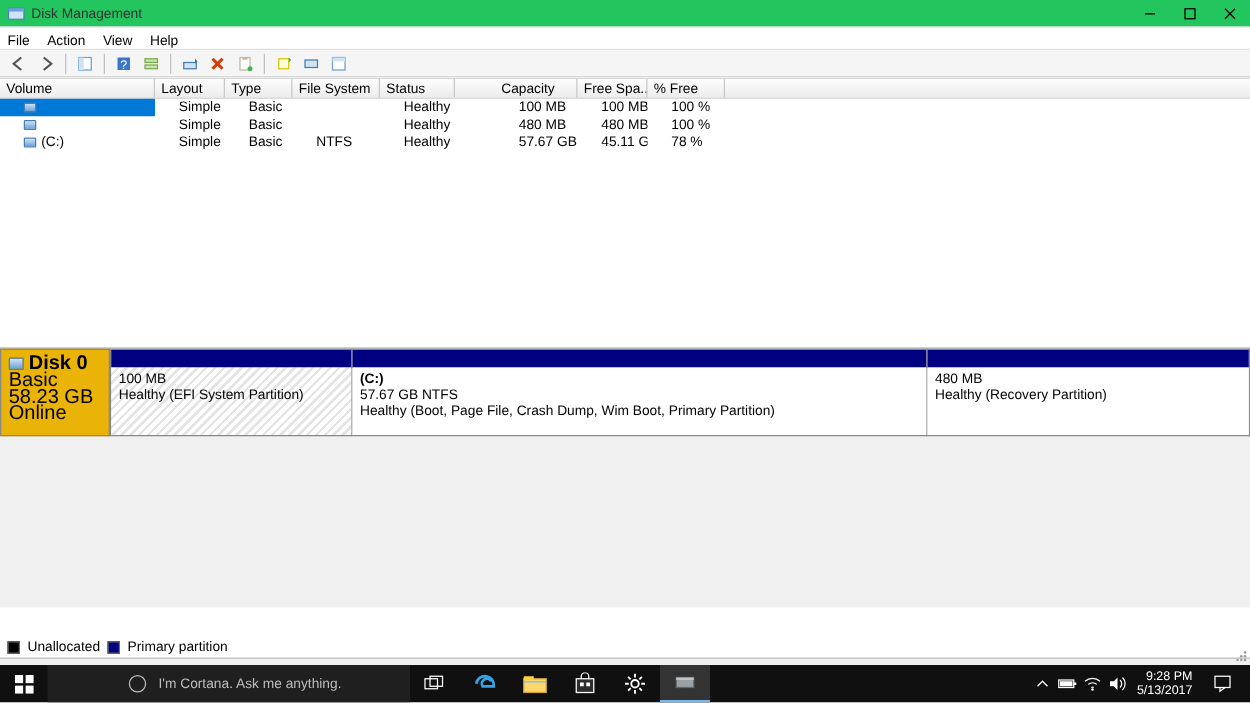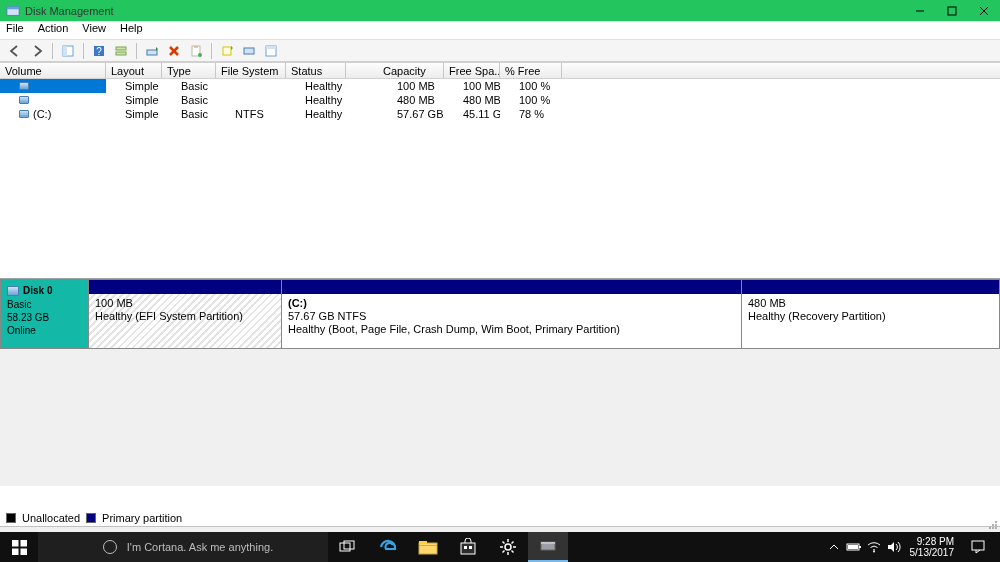--- a/index.html
+++ b/index.html
@@ -7,43 +7,43 @@
 
   
   .titlebar { height: 22px; background: #22c55e; display: flex; align-items: center; padding-left: 6px; border-bottom: 1px solid #e5e5e5; font-size: 11px; color: #333; }
   .titlebar .app-icon { width: 14px; height: 14px; margin-right: 5px; }
   .title-text { flex: 1; }
   .winctrl { display: flex; }
   .winctrl div { width: 32px; height: 22px; display: flex; align-items: center; justify-content: center; color: #333; }
   .winctrl svg { width: 10px; height: 10px; }
 
   
-  .menubar { height: 18px; background: #fff; display: flex; align-items: flex-start; padding-left: 6px; font-size: 11px; border-bottom: 1px solid #e0e0e0; }
+  .menubar { height: 18px; background: #fff; display: flex; align-items: flex-end; padding-left: 6px; font-size: 11px; border-bottom: 1px solid #e0e0e0; }
   .menubar span { margin-right: 14px; cursor: default; }
 
   
   .toolbar { height: 22px; background: #f5f5f5; display: flex; align-items: center; padding-left: 6px; border-bottom: 1px solid #d0d0d0; gap: 4px; }
   .tbtn { width: 18px; height: 18px; display: flex; align-items: center; justify-content: center; }
   .tsep { width: 1px; height: 16px; background: #c0c0c0; margin: 0 2px; }
 
   
   .volpane { height: 217px; background: #fff; border-bottom: 1px solid #a0a0a0; overflow: hidden; }
   .volhdr { display: flex; height: 17px; background: linear-gradient(#fdfdfd,#ececec); font-size: 11px; color: #000; border-bottom: 1px solid #d0d0d0; border-top: 1px solid #d0d0d0; }
   .volhdr div { border-right: 1px solid #c8c8c8; padding-left: 5px; display: flex; align-items: center; white-space: nowrap; overflow: hidden; }
   .volrow { display: flex; height: 14px; font-size: 11px; color: #000; }
   .volrow div { padding-left: 19px; white-space: nowrap; overflow: hidden; display: flex; align-items: center; }
   .volrow.sel .c0 { background: #0078d7; color: #fff; }
   .diskicon { width: 10px; height: 8px; background: linear-gradient(#cfe3f5,#6aa2d8); border: 1px solid #4a7db0; border-radius: 1px; margin-right: 4px; flex-shrink: 0; }
-  .c0 { width: 106px; } .c1 { width: 56px; } .c2 { width: 54px; } .c3 { width: 70px; text-align: center; }
+  .c0 { width: 124px; } .c1 { width: 56px; } .c2 { width: 54px; } .c3 { width: 70px; text-align: center; }
   .c4 { width: 60px; } .c5 { width: 66px; margin-left: 32px; } .c6 { width: 56px; } .c7 { width: 62px; }
 
   
   .gpane { height: 207px; background: #f0f0f0; }
   .gpane-inner { height: 70px; display: flex; padding: 0; }
-  .diskinfo { width: 93px; background: #14b8a6; border: 1px solid #888; border-right: 2px solid #888; padding: 4px 6px; font-size: 10px; line-height: 13px; }
+  .diskinfo { width: 93px; background: #eab308; border: 1px solid #888; border-right: 2px solid #888; padding: 4px 6px; font-size: 16px; line-height: 13px; }
   .diskinfo .di-hdr { display:flex; align-items:center; margin-bottom:1px; }
   .diskinfo .di-icon { width:12px; height:10px; background:linear-gradient(#cfe3f5,#6aa2d8); border:1px solid #4a7db0; border-radius:1px; margin-right:4px; }
   .diskinfo b { font-weight: bold; }
   .partitions { flex: 1; display: flex; }
   .part { border: 1px solid #888; border-left: none; display: flex; flex-direction: column; }
   .part-top { height: 14px; background: #000080; }
   .part-body { flex: 1; background: #fff; padding: 3px 6px; font-size: 11px; line-height: 13px; position: relative; }
   .part-body b { font-weight: bold; }
   .part.hatch .part-body { background: repeating-linear-gradient(135deg,#fff 0,#fff 3px,#e4e4e4 3px,#e4e4e4 5px); }
 

